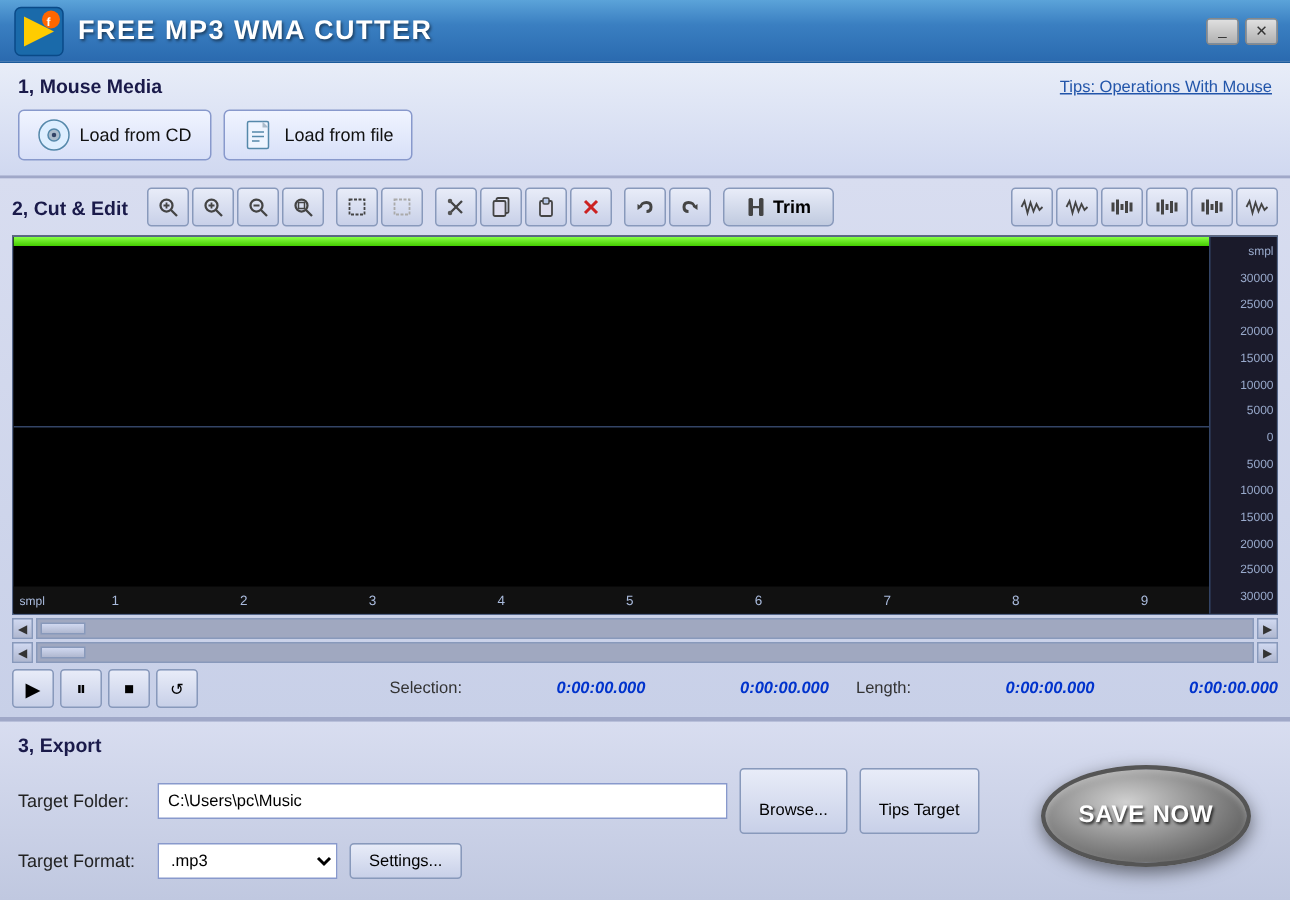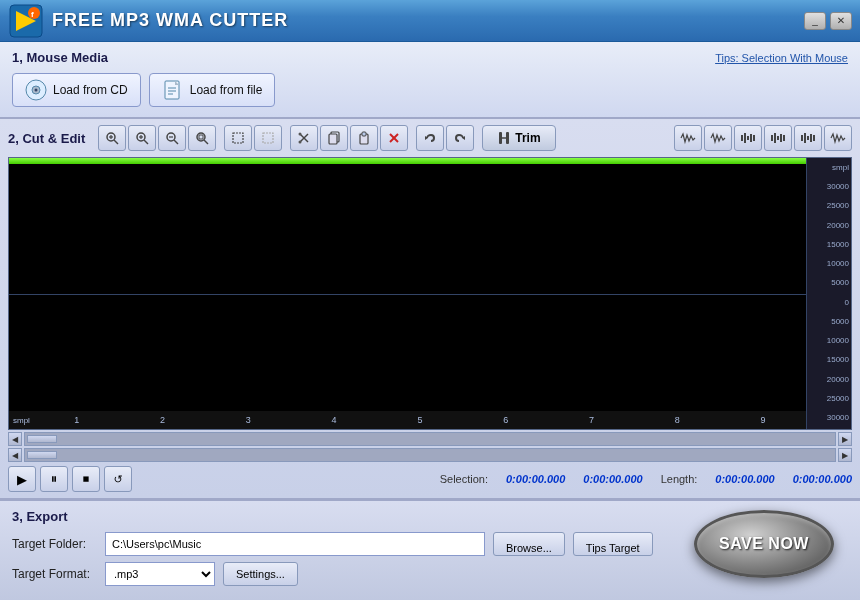--- a/index.html
+++ b/index.html
@@ -283,20 +283,21 @@
       color: #222244;
     }
     .info-label {
       color: #333;
       font-weight: normal;
     }
     .info-value {
       color: #0033cc;
       font-style: italic;
       font-weight: bold;
+      margin-left: 45px;
     }
 
     
     #section-export {
       background: linear-gradient(180deg, #d8ddf0 0%, #c0c8e0 100%);
       border-top: 1px solid #a0a8c8;
       padding: 8px 12px;
     }
     #section-export-header {
       font-weight: bold;
@@ -318,35 +319,35 @@
     #folder-input {
       flex: 1;
       height: 24px;
       border: 1px solid #8899cc;
       padding: 2px 6px;
       background: white;
       font-size: 11px;
       max-width: 380px;
     }
     #browse-btn, #find-target-btn {
-      padding: 9px 12px;
+      padding: 21px 12px;
       height: 24px;
       background: linear-gradient(180deg, #e8ecf8, #c8d0e8);
       border: 1px solid #8899bb;
       border-radius: 3px;
       cursor: pointer;
       font-size: 11px;
     }
     #format-select {
       height: 24px;
       border: 1px solid #8899cc;
       background: white;
       padding: 0 4px;
       font-size: 11px;
-      width: 110px;
+      width: 120px;
     }
     #settings-btn {
       padding: 3px 12px;
       height: 24px;
       background: linear-gradient(180deg, #e8ecf8, #c8d0e8);
       border: 1px solid #8899bb;
       border-radius: 3px;
       cursor: pointer;
       font-size: 11px;
     }
@@ -404,21 +405,21 @@
     <div class="win-btn">_</div>
     <div class="win-btn">✕</div>
   </div>
 </div>
 
 <div id="main-content">
 
   <div id="section-select">
     <div id="section-select-top">
       <span class="section-header">1, Mouse Media</span>
-      <span id="tips-link">Tips: Selection With Mouse</span>
+      <span id="tips-link">Tips: Operations With Mouse</span>
     </div>
     <div id="load-buttons">
       <button class="load-btn">
         <svg class="btn-icon" viewBox="0 0 22 22">
           <circle cx="11" cy="11" r="10" fill="#ddeeff" stroke="#5588aa" stroke-width="1"></circle>
           <circle cx="11" cy="11" r="4" fill="#aabbcc" stroke="#5588aa" stroke-width="1"></circle>
           <circle cx="11" cy="11" r="1.5" fill="#334466"></circle>
         </svg>
         <span>Load from CD</span>
       </button>

